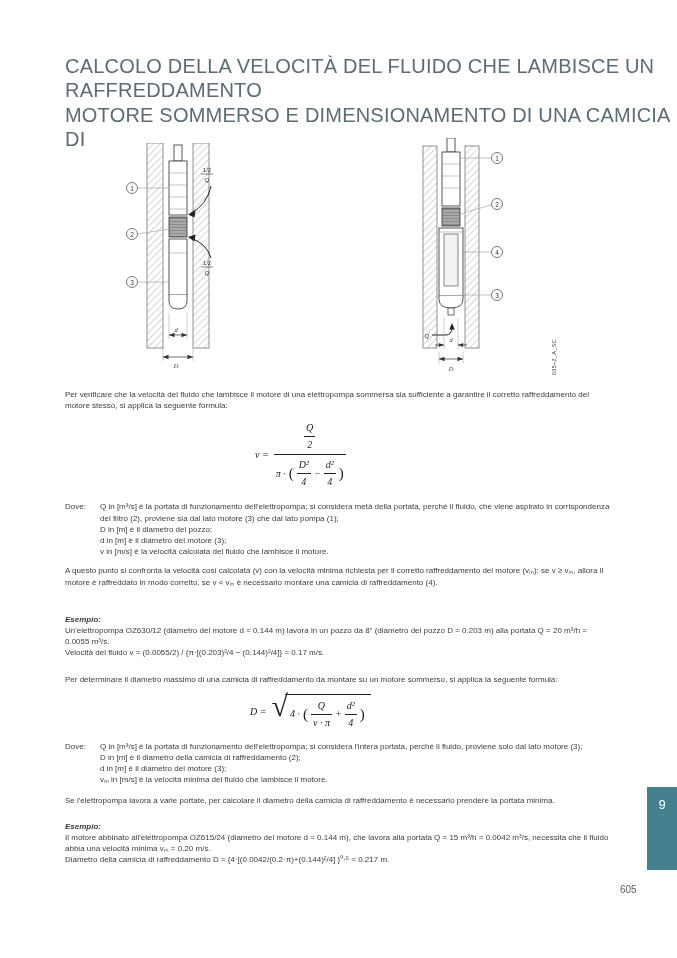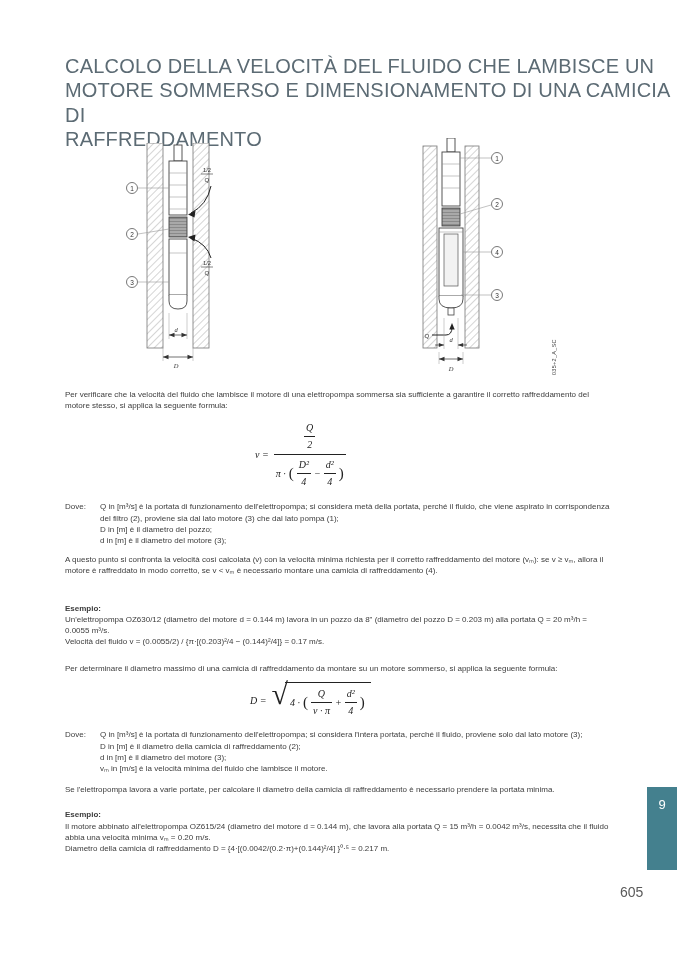--- a/index.html
+++ b/index.html
@@ -35,36 +35,36 @@
   .sqrt-sym{font-style:normal;font-size:30px;font-weight:300;line-height:0.95;margin:-2px -3px 0 0;}
   .sqrt-body{border-top:1px solid #222;display:inline-flex;align-items:center;gap:3px;padding:4px 6px 1px 5px;}
   
   .dove{display:flex;margin:2px 0 8px 0;}
   .dove-label{width:35px;flex:none;}
   .dove-items{flex:1;}
   .dove-item{margin:0;}
   
   .esempio{margin-top:26px;}
   .esempio2{margin-top:14px;}
-  .esempio-label{font-weight:bold;}
+  .esempio-label{font-weight:bold;font-style:italic;}
   .esempio-line{margin:0;}
   
   .side-tab{position:absolute;left:647px;top:787px;width:30px;height:83px;background:#44808e;
             color:#fff;font-size:13px;text-align:center;padding-top:10px;box-sizing:border-box;}
-  .page-number{position:absolute;left:620px;top:884px;font-size:14px;color:#5a5a5a;}
+  .page-number{position:absolute;left:620px;top:884px;font-size:10px;color:#5a5a5a;}
 </style>
 </head>
 <body>
 
 <div class="page">
 
   <div class="title">
     <div>CALCOLO DELLA VELOCITÀ DEL FLUIDO CHE LAMBISCE UN</div>
+    <div>RAFFREDDAMENTO</div>
     <div>MOTORE SOMMERSO E DIMENSIONAMENTO DI UNA CAMICIA DI</div>
-    <div>RAFFREDDAMENTO</div>
   </div>
 
   <div class="diagram diagram-left">
     <svg width="112" height="228" viewBox="0 0 112 228">
       <defs>
         <pattern id="hatchL" width="5" height="5" patternUnits="userSpaceOnUse" patternTransform="rotate(45)">
           <rect width="5" height="5" fill="#ffffff"></rect>
           <line x1="0" y1="0" x2="0" y2="5" stroke="#b2b2b2" stroke-width="1.1"></line>
         </pattern>
       </defs>
@@ -252,20 +252,21 @@
         </span>
       </span>
     </div>
 
     <div class="dove">
       <div class="dove-label">Dove:</div>
       <div class="dove-items">
         <div class="dove-item">Q in [m³/s] è la portata di funzionamento dell'elettropompa; si considera metà della portata, perché il fluido, che viene aspirato in corrispondenza del filtro (2), proviene sia dal lato motore (3) che dal lato pompa (1);</div>
         <div class="dove-item">D in [m] è il diametro del pozzo;</div>
         <div class="dove-item">d in [m] è il diametro del motore (3);</div>
+        <div class="dove-item">v in [m/s] è la velocità calcolata del fluido che lambisce il motore.</div>
       </div>
     </div>
 
     <p class="para">A questo punto si confronta la velocità così calcolata (v) con la velocità minima richiesta per il corretto raffreddamento del motore (vₘ): se v ≥ vₘ, allora il motore è raffreddato in modo corretto, se v &lt; vₘ è necessario montare una camicia di raffreddamento (4).</p>
 
     <div class="esempio">
       <div class="esempio-label">Esempio:</div>
       <div class="esempio-line">Un'elettropompa OZ630/12 (diametro del motore d = 0.144 m) lavora in un pozzo da 8" (diametro del pozzo D = 0.203 m) alla portata Q = 20 m³/h = 0.0055 m³/s.</div>
       <div class="esempio-line">Velocità del fluido v = (0.0055/2) / {π·[(0.203)²/4 − (0.144)²/4]} = 0.17 m/s.</div>
     </div>

